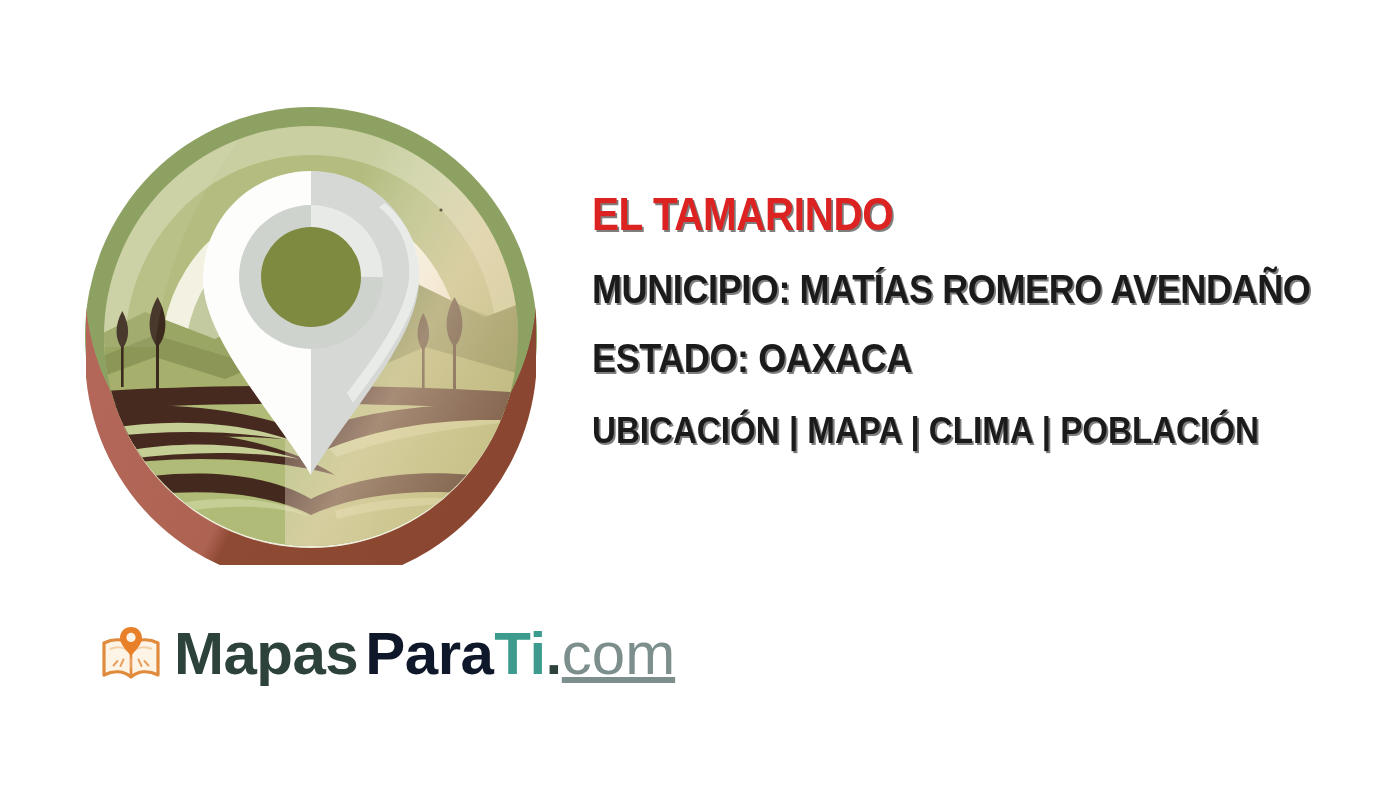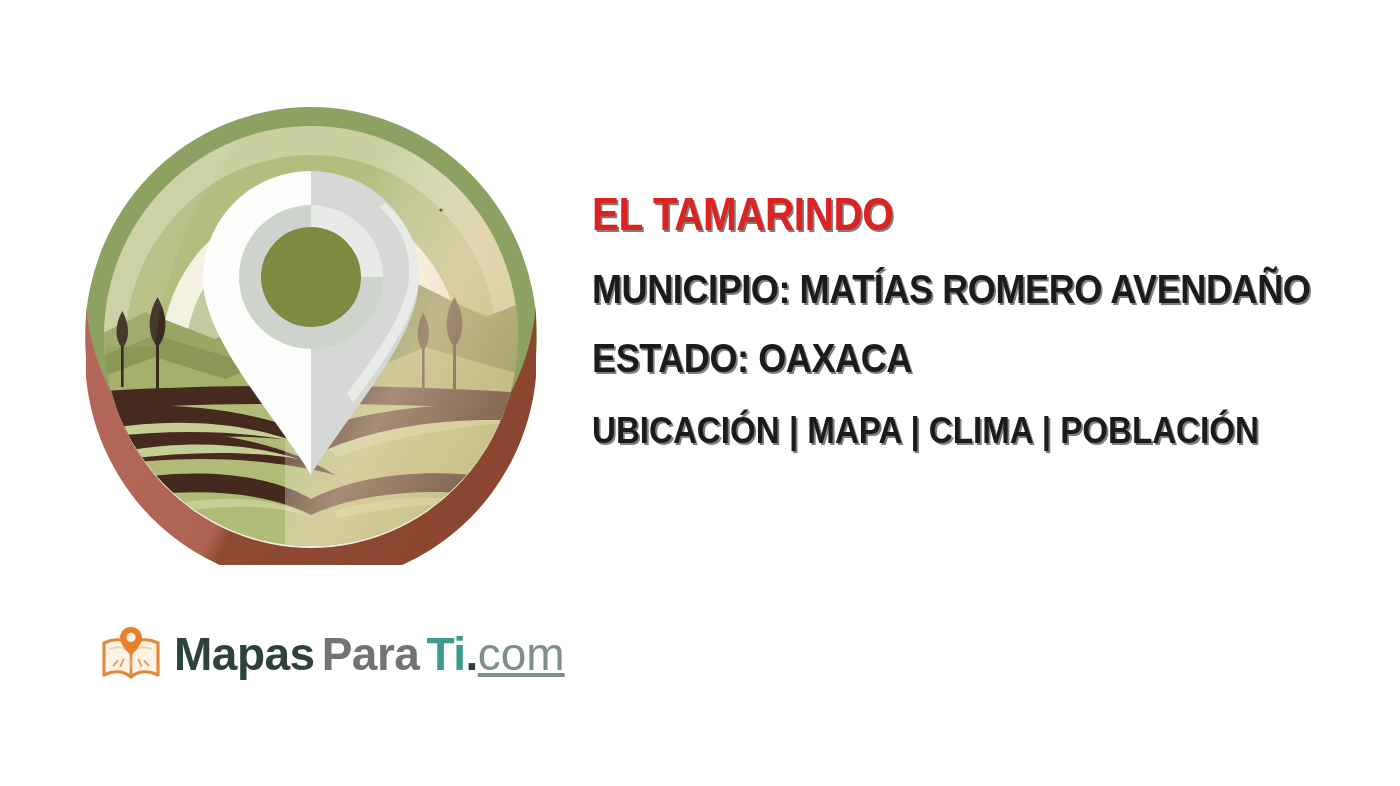--- a/index.html
+++ b/index.html
@@ -39,30 +39,30 @@
     left: 100px;
     top: 618px;
     display: flex;
     align-items: center;
     gap: 12px;
     height: 72px;
   }
   .brand-mark { width: 62px; height: 62px; flex: 0 0 auto; display: block; }
   .brand-text {
     font-family: "Liberation Sans", sans-serif;
-    font-size: 46px;
+    font-size: 60px;
     line-height: 1;
     letter-spacing: -0.5px;
     white-space: nowrap;
     display: flex;
     align-items: baseline;
   }
   .bt-mapas { font-weight: 700; color: #2e423c; }
-  .bt-para  { font-weight: 700; color: #737373; margin-left: 7px; }
-  .bt-ti    { font-weight: 700; color: #3d9b8e; margin-left: 7px; }
+  .bt-para  { font-weight: 700; color: #0f172a; margin-left: 7px; }
+  .bt-ti    { font-weight: 700; color: #3d9b8e; margin-left: 1px; }
   .bt-dot   { font-weight: 700; color: #2e423c; }
   .bt-com   { font-weight: 400; color: #7d8f8c; letter-spacing: 0px; text-decoration: underline; }
 
   
   .textblock {
     position: absolute;
     left: 592px;
     top: 184px;
     width: 808px;
     height: 280px;

